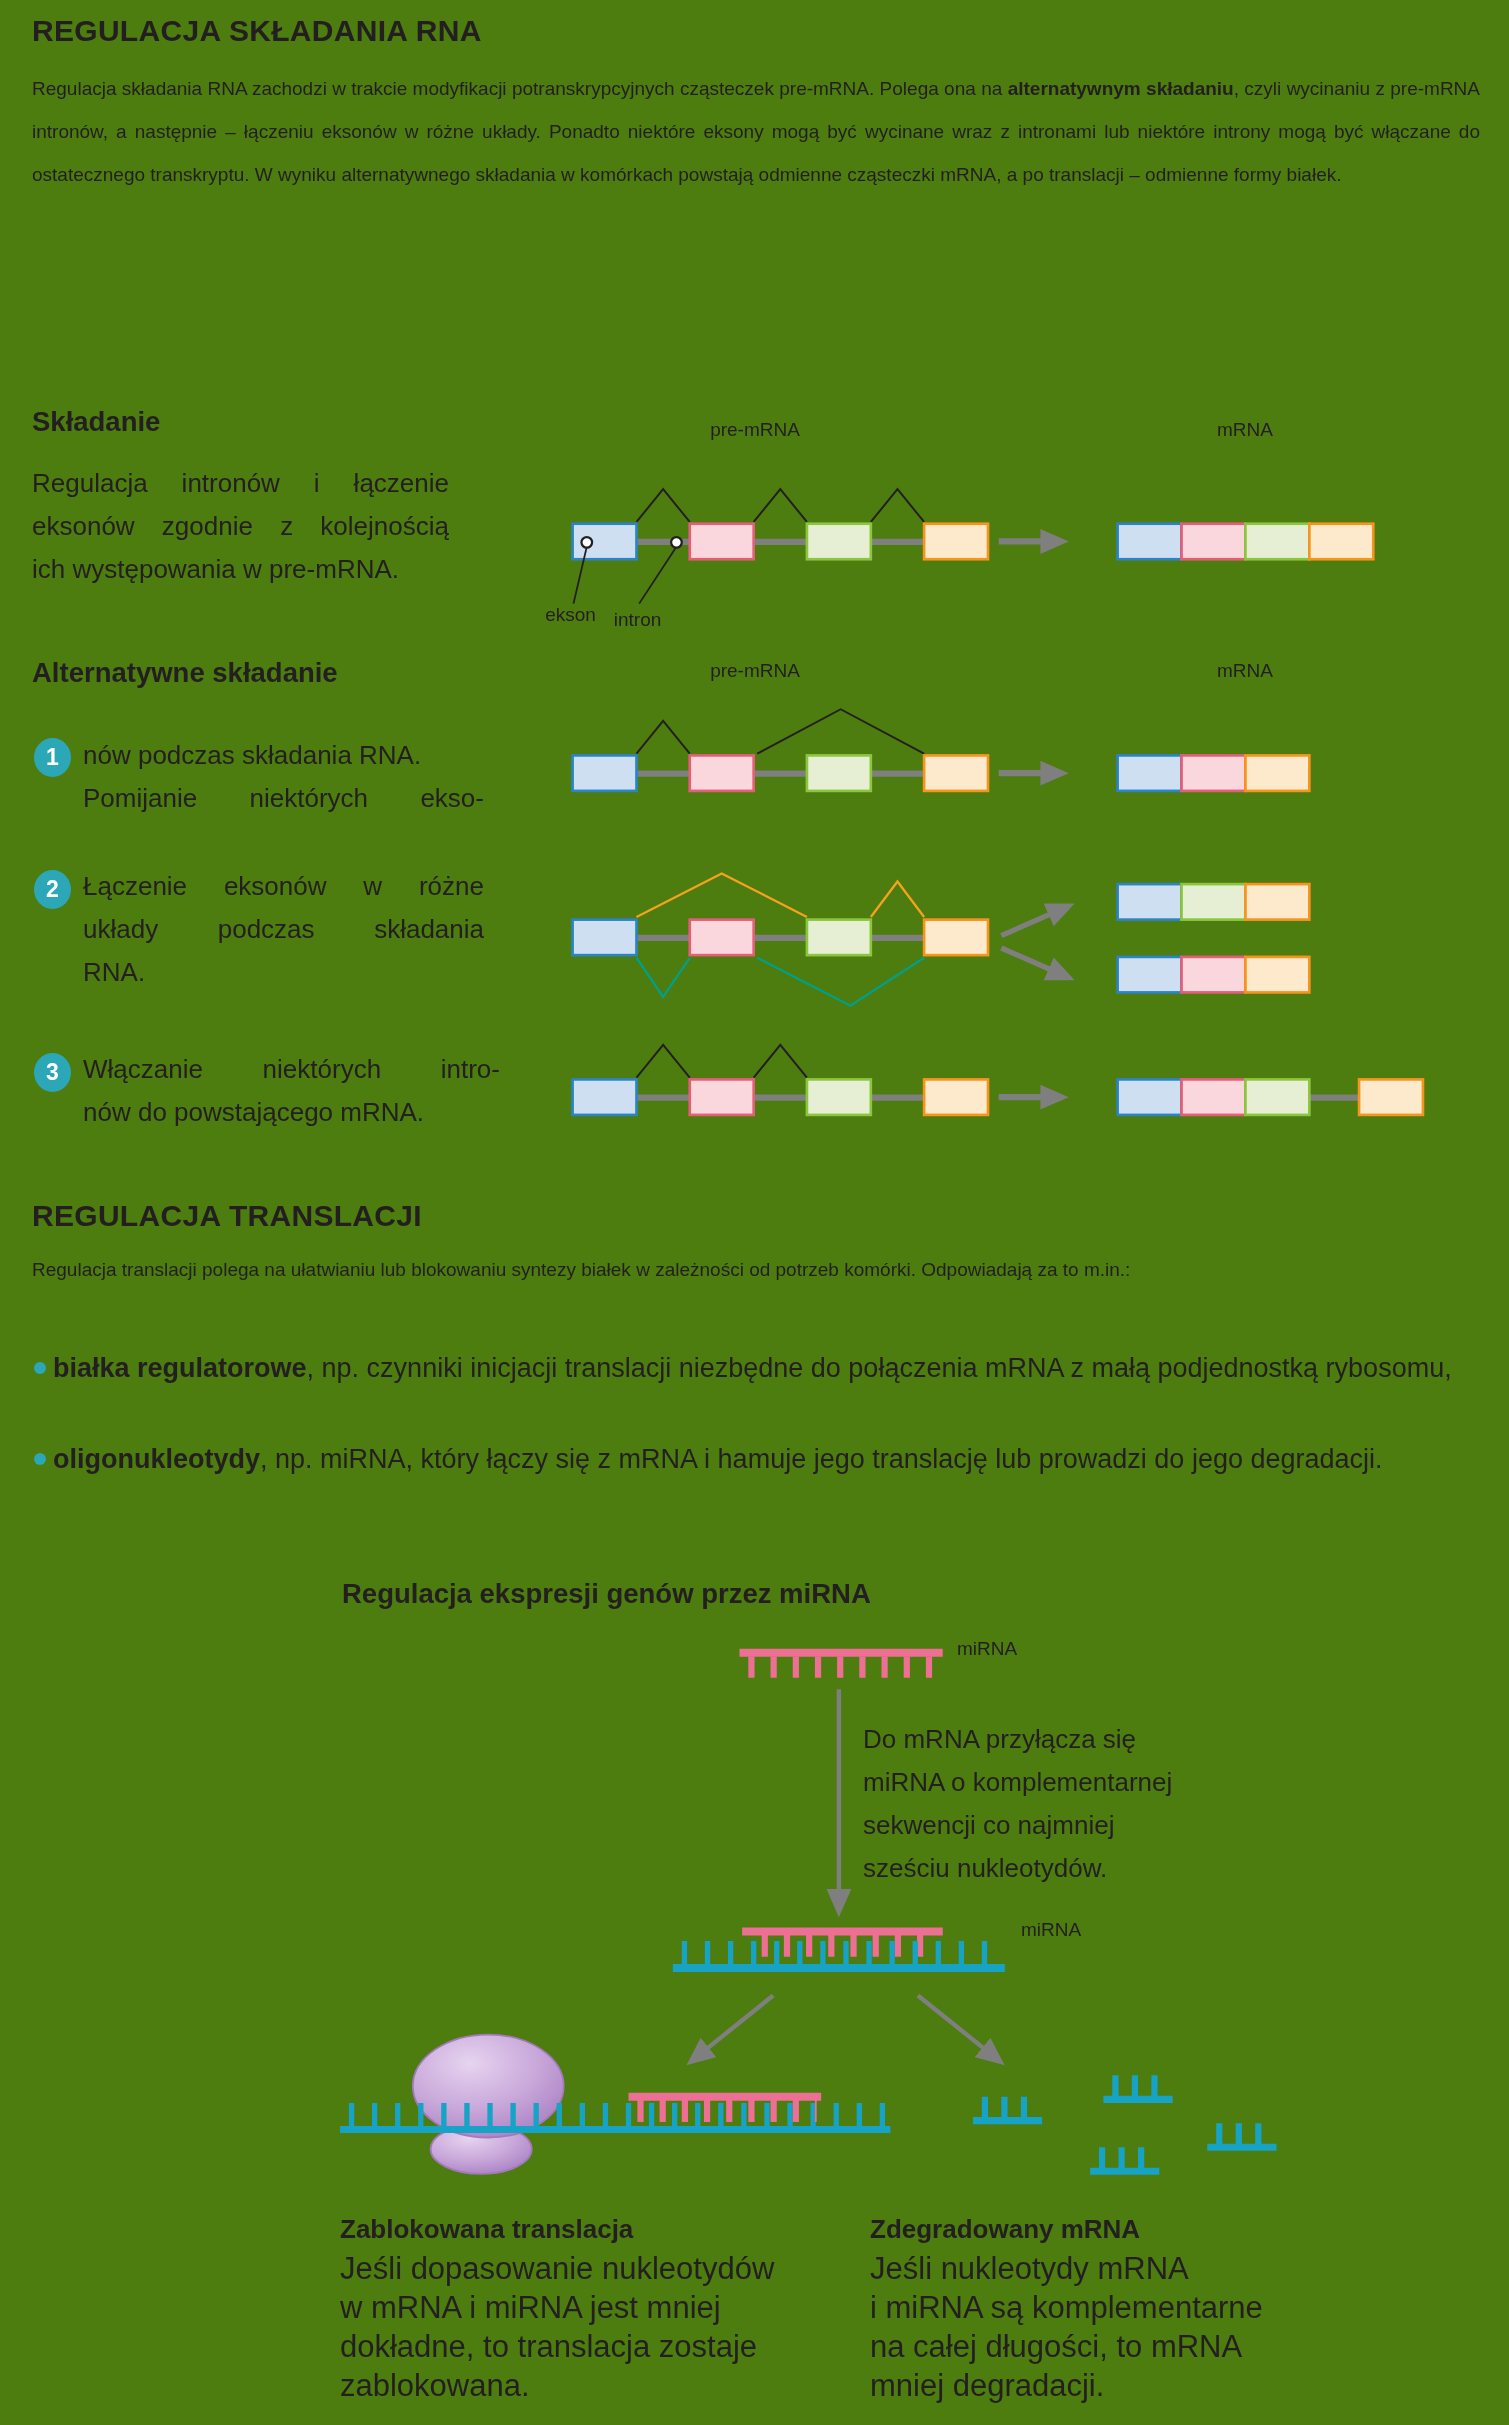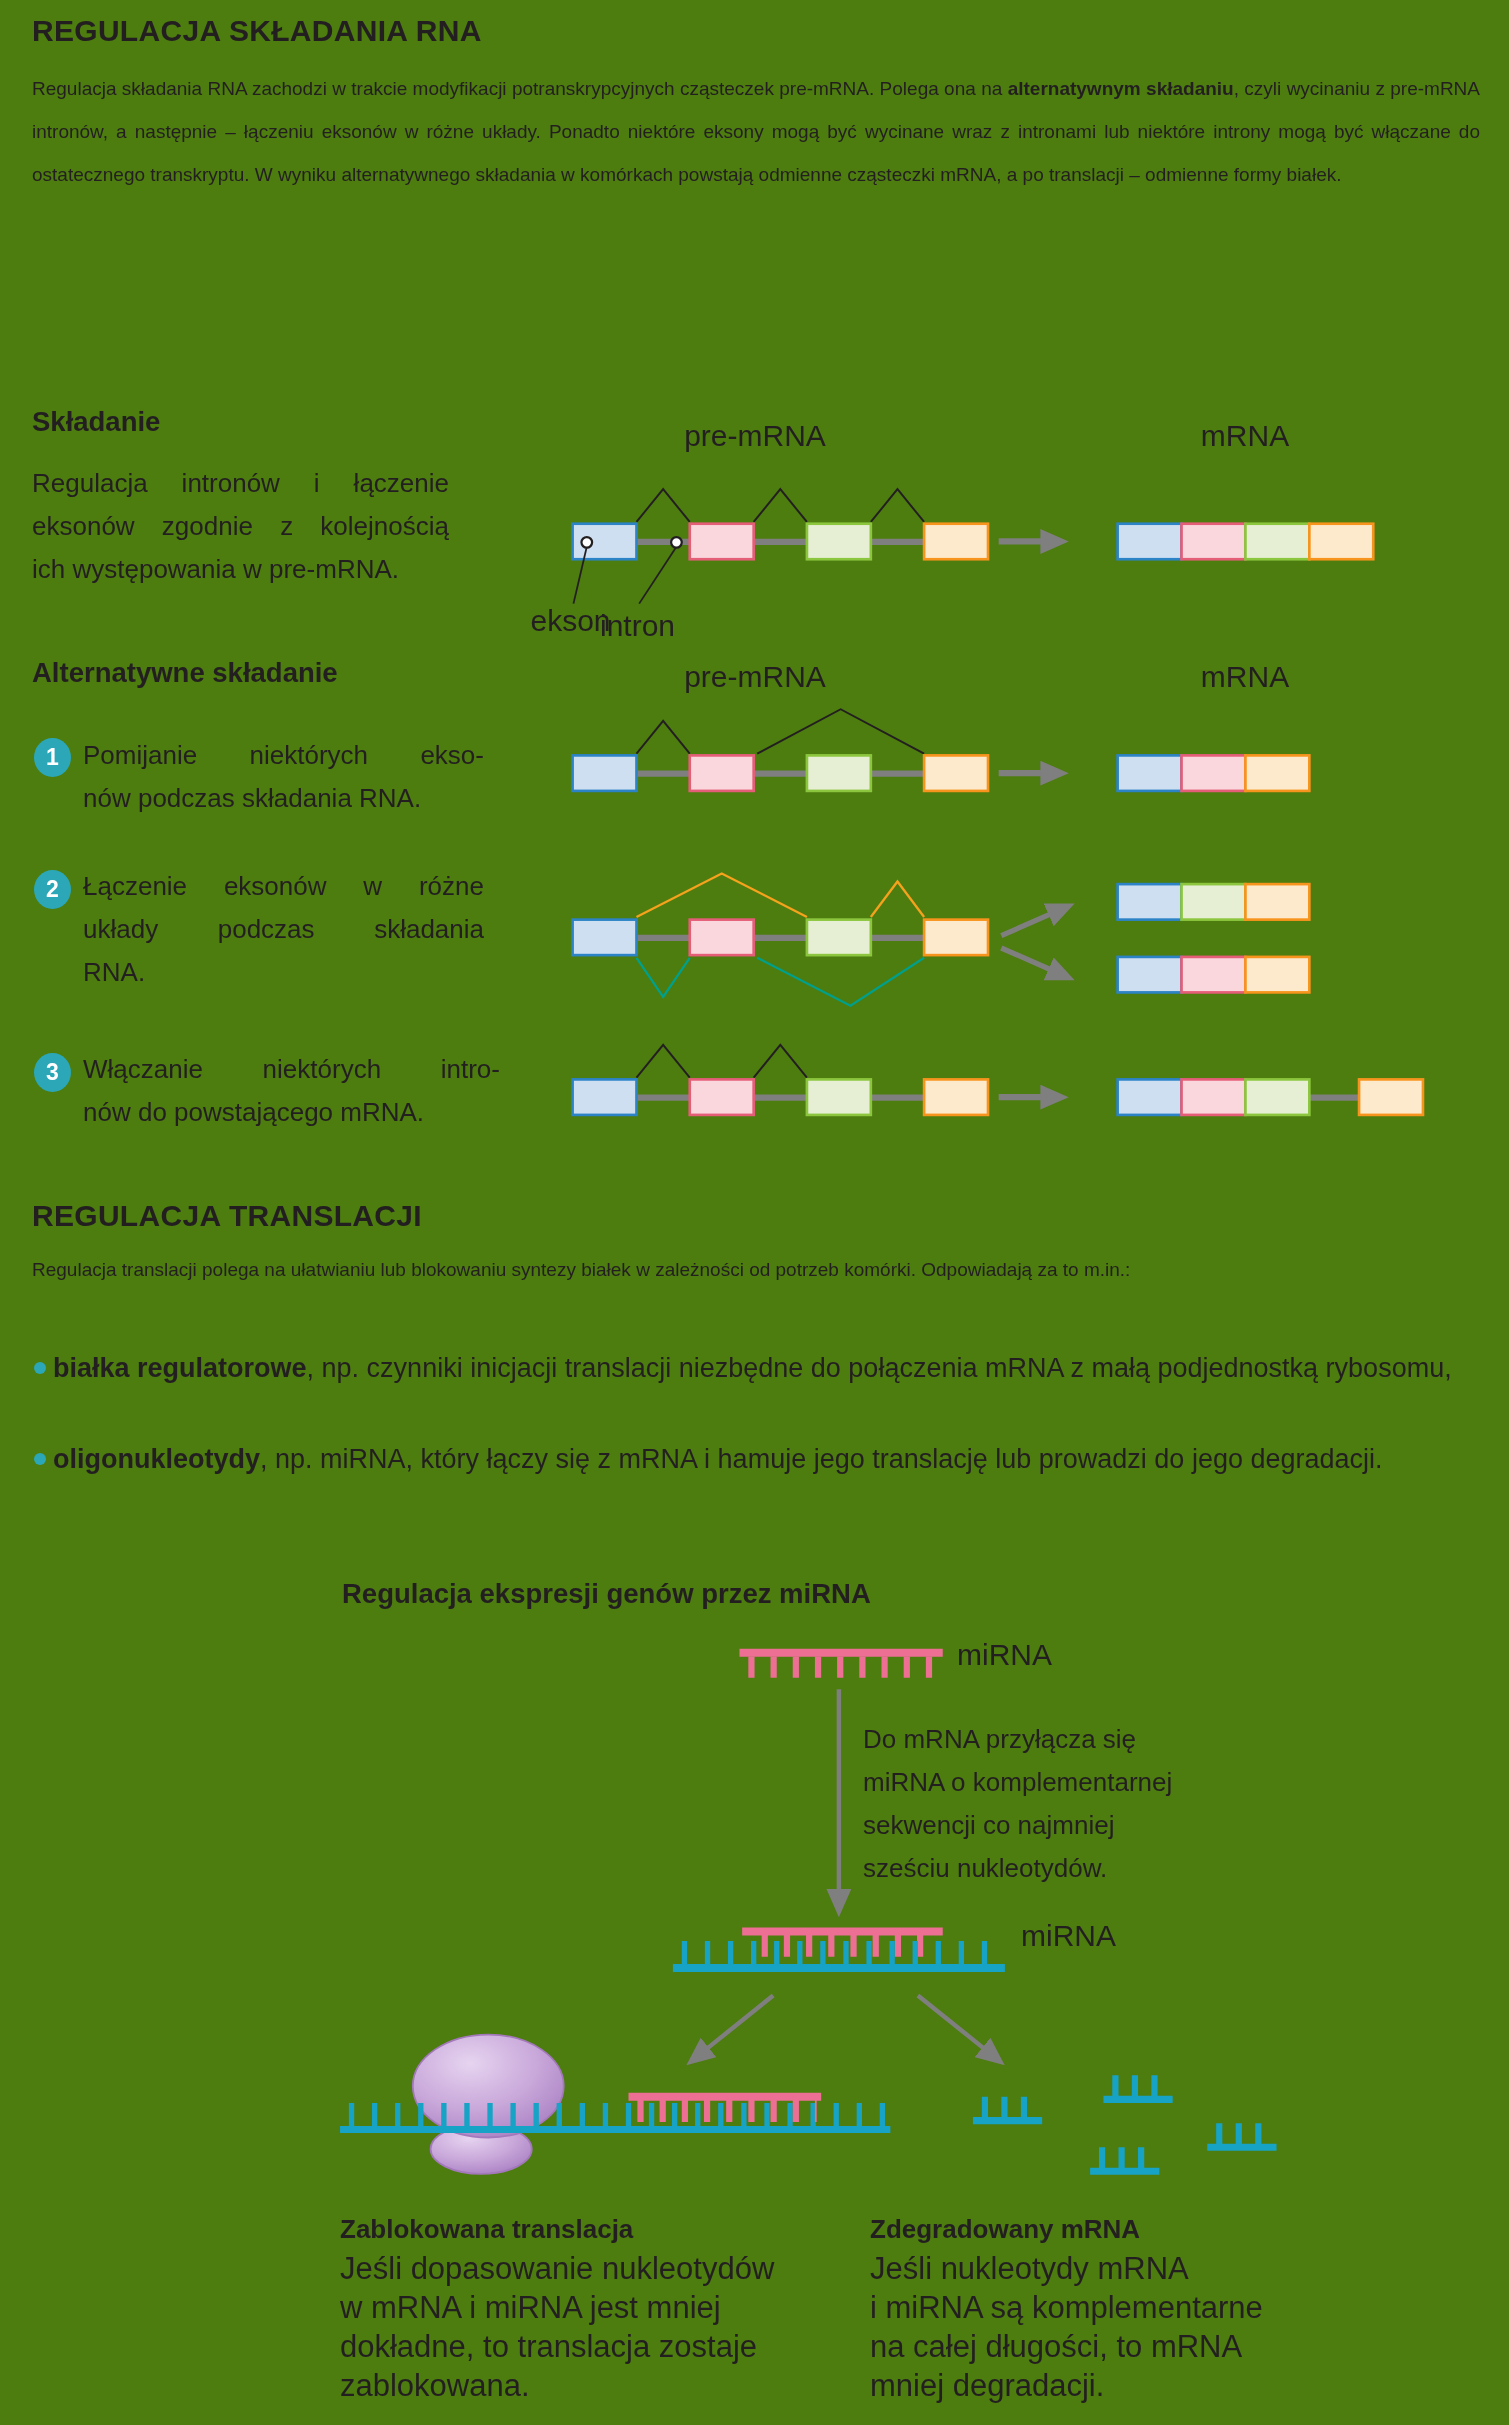--- a/index.html
+++ b/index.html
@@ -4,21 +4,21 @@
 <style>
   html,body{margin:0;padding:0;background:#ffffff;}
   #page{position:relative;width:1510px;height:2426px;background:#4d7c0f;overflow:hidden;
         font-family:"Liberation Sans","DejaVu Sans",sans-serif;color:#231f20;}
   .abs{position:absolute;}
   .h1{font-size:30px;font-weight:bold;letter-spacing:0.3px;white-space:nowrap;}
   .h2{font-size:27.5px;font-weight:bold;white-space:nowrap;}
   .body-par{font-size:19px;line-height:43px;text-align:justify;}
   .colline{font-size:26px;line-height:43px;text-align:justify;text-align-last:justify;}
   .colline.last{text-align-last:left;}
-  .lbl{font-size:30px;white-space:nowrap;}
+  .lbl{font-size:19px;white-space:nowrap;}
   .lbl.c{text-align:center;}
   .badge{width:37px;height:39px;border-radius:50%;background:#2ba7b7;color:#ffffff;
          font-weight:bold;font-size:23px;display:flex;align-items:center;justify-content:center;}
   .bullet-row{font-size:27px;line-height:43px;text-align:justify;padding-left:21px;}
   .dot{width:12.4px;height:12.4px;border-radius:50%;background:#2ba7b7;}
   .cap-title{font-size:26px;font-weight:bold;line-height:39px;white-space:nowrap;}
   .cap-line{font-size:31px;line-height:39px;white-space:nowrap;}
   .note-line{font-size:26px;line-height:43px;white-space:nowrap;}
   svg{display:block;}
   .overlay{position:absolute;left:0;top:0;pointer-events:none;}
@@ -193,22 +193,22 @@
   <div class="abs lbl c" style="left:1165px;top:419px;width:160px;">mRNA</div>
   <div class="abs lbl c" style="left:517px;top:604px;width:107px;">ekson</div>
   <div class="abs lbl c" style="left:584px;top:609px;width:107px;">intron</div>
 
   <div class="abs h2" style="left:32px;top:657px;">Alternatywne składanie</div>
   <div class="abs lbl c" style="left:675px;top:660px;width:160px;">pre-mRNA</div>
   <div class="abs lbl c" style="left:1165px;top:660px;width:160px;">mRNA</div>
 
   <div class="abs badge" style="left:34px;top:738px;">1</div>
   <div class="abs" style="left:83px;top:734px;width:401px;">
+    <div class="colline last">nów podczas składania RNA.</div>
     <div class="colline">Pomijanie niektórych ekso-</div>
-    <div class="colline last">nów podczas składania RNA.</div>
   </div>
 
   <div class="abs badge" style="left:34px;top:870px;">2</div>
   <div class="abs" style="left:83px;top:865px;width:401px;">
     <div class="colline">Łączenie eksonów w różne</div>
     <div class="colline">układy podczas składania</div>
     <div class="colline last">RNA.</div>
   </div>
 
   <div class="abs badge" style="left:34px;top:1053px;">3</div>

